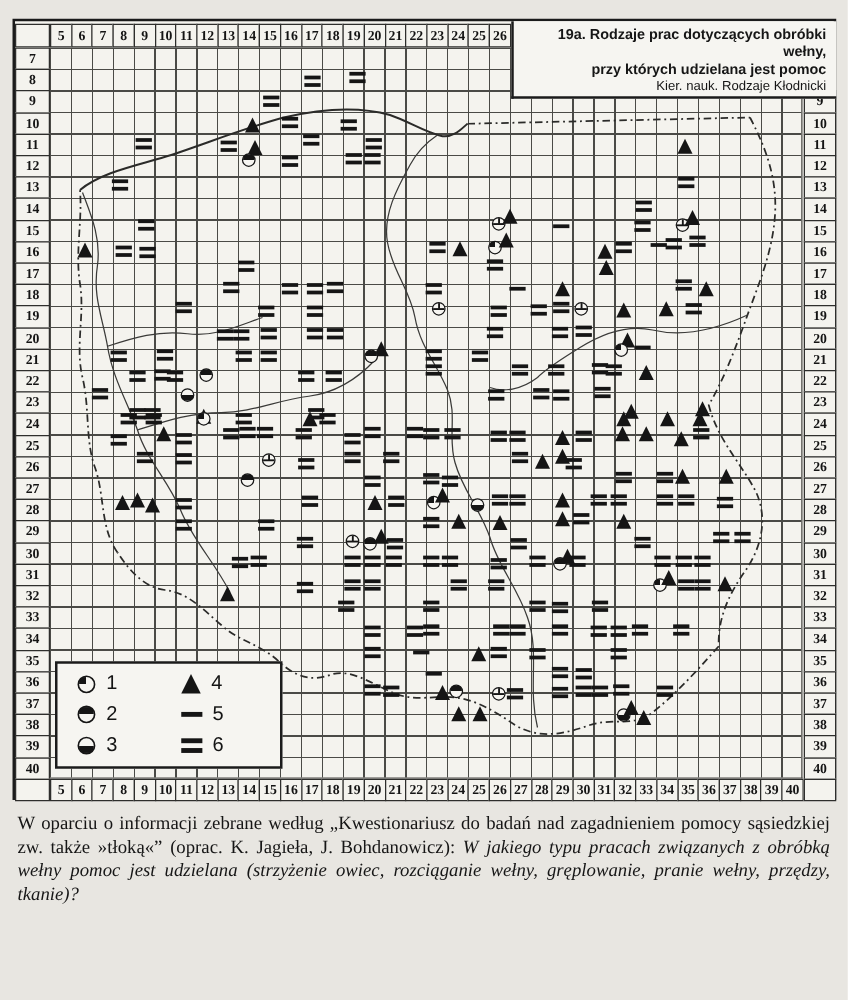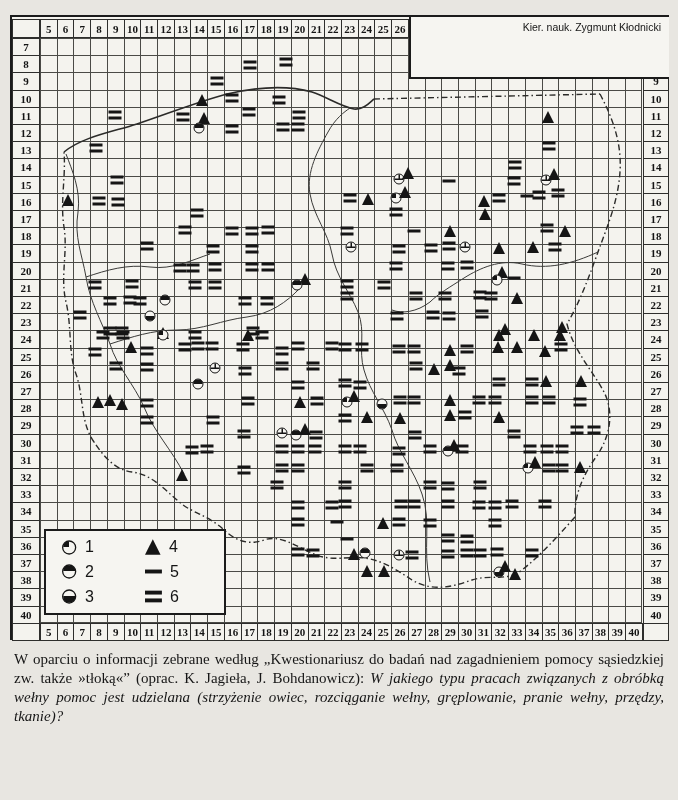--- a/index.html
+++ b/index.html
@@ -341,21 +341,23 @@
       <span class="sym sym-eq" style="left: 485px; top: 535px;"></span>
       <span class="sym sym-eq" style="left: 520px; top: 536px;"></span>
       <span class="sym sym-tri" style="left: 355px; top: 554px;"></span>
       <span class="sym sym-tri" style="left: 372px; top: 554px;"></span>
       <span class="sym sym-c3" style="left: 487px; top: 555px;"></span>
       <span class="sym sym-tri" style="left: 493px; top: 549px;"></span>
       <span class="sym sym-tri" style="left: 503px; top: 557px;"></span>
     </div>
 
   <div class="title-box">
-    <div class="t-credit">Kier. nauk. Zygmunt Kłodnicki</div>
+    <div class="t-bold">19a. Rodzaje prac dotyczących obróbki wełny,</div>
+    <div class="t-bold">przy których udzielana jest pomoc</div>
+    <div class="t-credit">Kier. nauk. Rodzaje Kłodnicki</div>
   </div>
 
   <div class="legend-box">
       <div class="legend-item">
         <span class="sym sym-c1"></span>
         <span class="lg-label">1</span>
       </div>
       <div class="legend-item">
         <span class="sym sym-c2"></span>
         <span class="lg-label">2</span>

